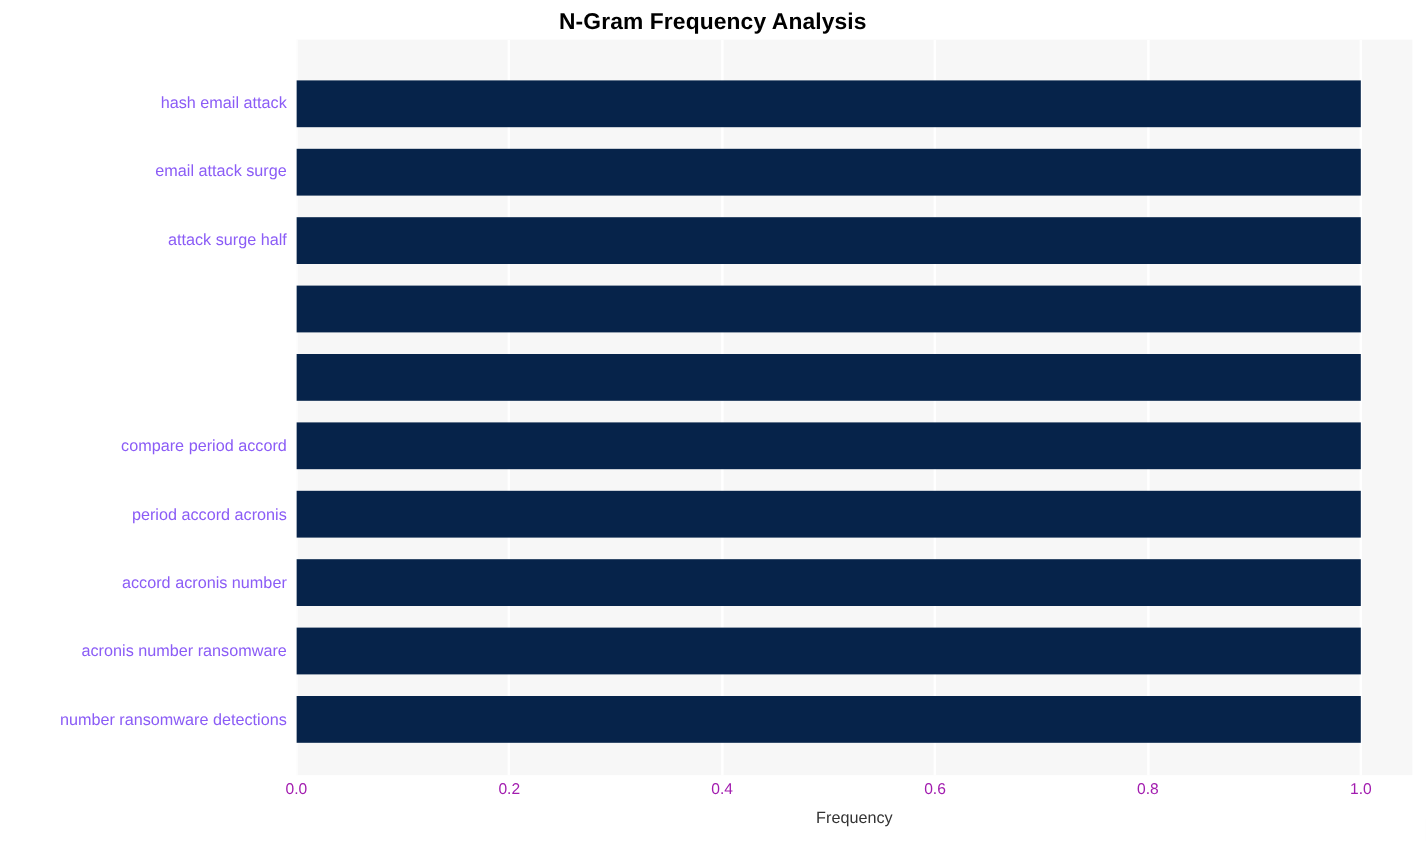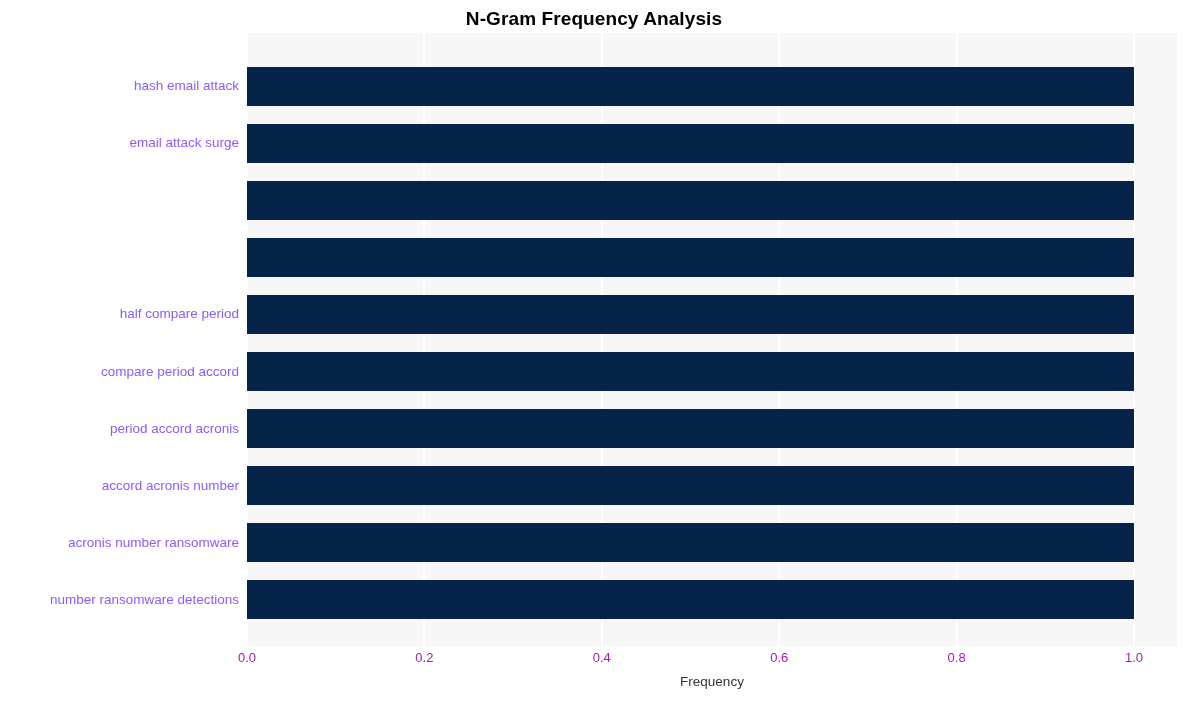--- a/index.html
+++ b/index.html
@@ -141,21 +141,21 @@
         <div class="bar" title="period accord acronis: 1" style="top: 376.1px; width: 887px; background: rgb(6, 35, 74);"></div>
         <div class="bar" title="accord acronis number: 1" style="top: 433.2px; width: 887px; background: rgb(6, 35, 74);"></div>
         <div class="bar" title="acronis number ransomware: 1" style="top: 490.3px; width: 887px; background: rgb(6, 35, 74);"></div>
         <div class="bar" title="number ransomware detections: 1" style="top: 547.4px; width: 887px; background: rgb(6, 35, 74);"></div>
       </div>
   </div>
 
   <div id="ylabels">
       <div class="ytick-label" style="top: 45px;">hash email attack</div>
       <div class="ytick-label" style="top: 102.1px;">email attack surge</div>
-      <div class="ytick-label" style="top: 273.4px;">half compare period</div>
+      <div class="ytick-label" style="top: 159.2px;">attack surge half</div>
       <div class="ytick-label" style="top: 330.5px;">compare period accord</div>
       <div class="ytick-label" style="top: 387.6px;">period accord acronis</div>
       <div class="ytick-label" style="top: 444.7px;">accord acronis number</div>
       <div class="ytick-label" style="top: 501.8px;">acronis number ransomware</div>
       <div class="ytick-label" style="top: 558.9px; margin-left: 30px;">number ransomware detections</div>
     </div>
 
   <div id="xlabels">
       <div class="xtick-label" style="left: 247px;">0.0</div>
       <div class="xtick-label" style="left: 424.4px;">0.2</div>

